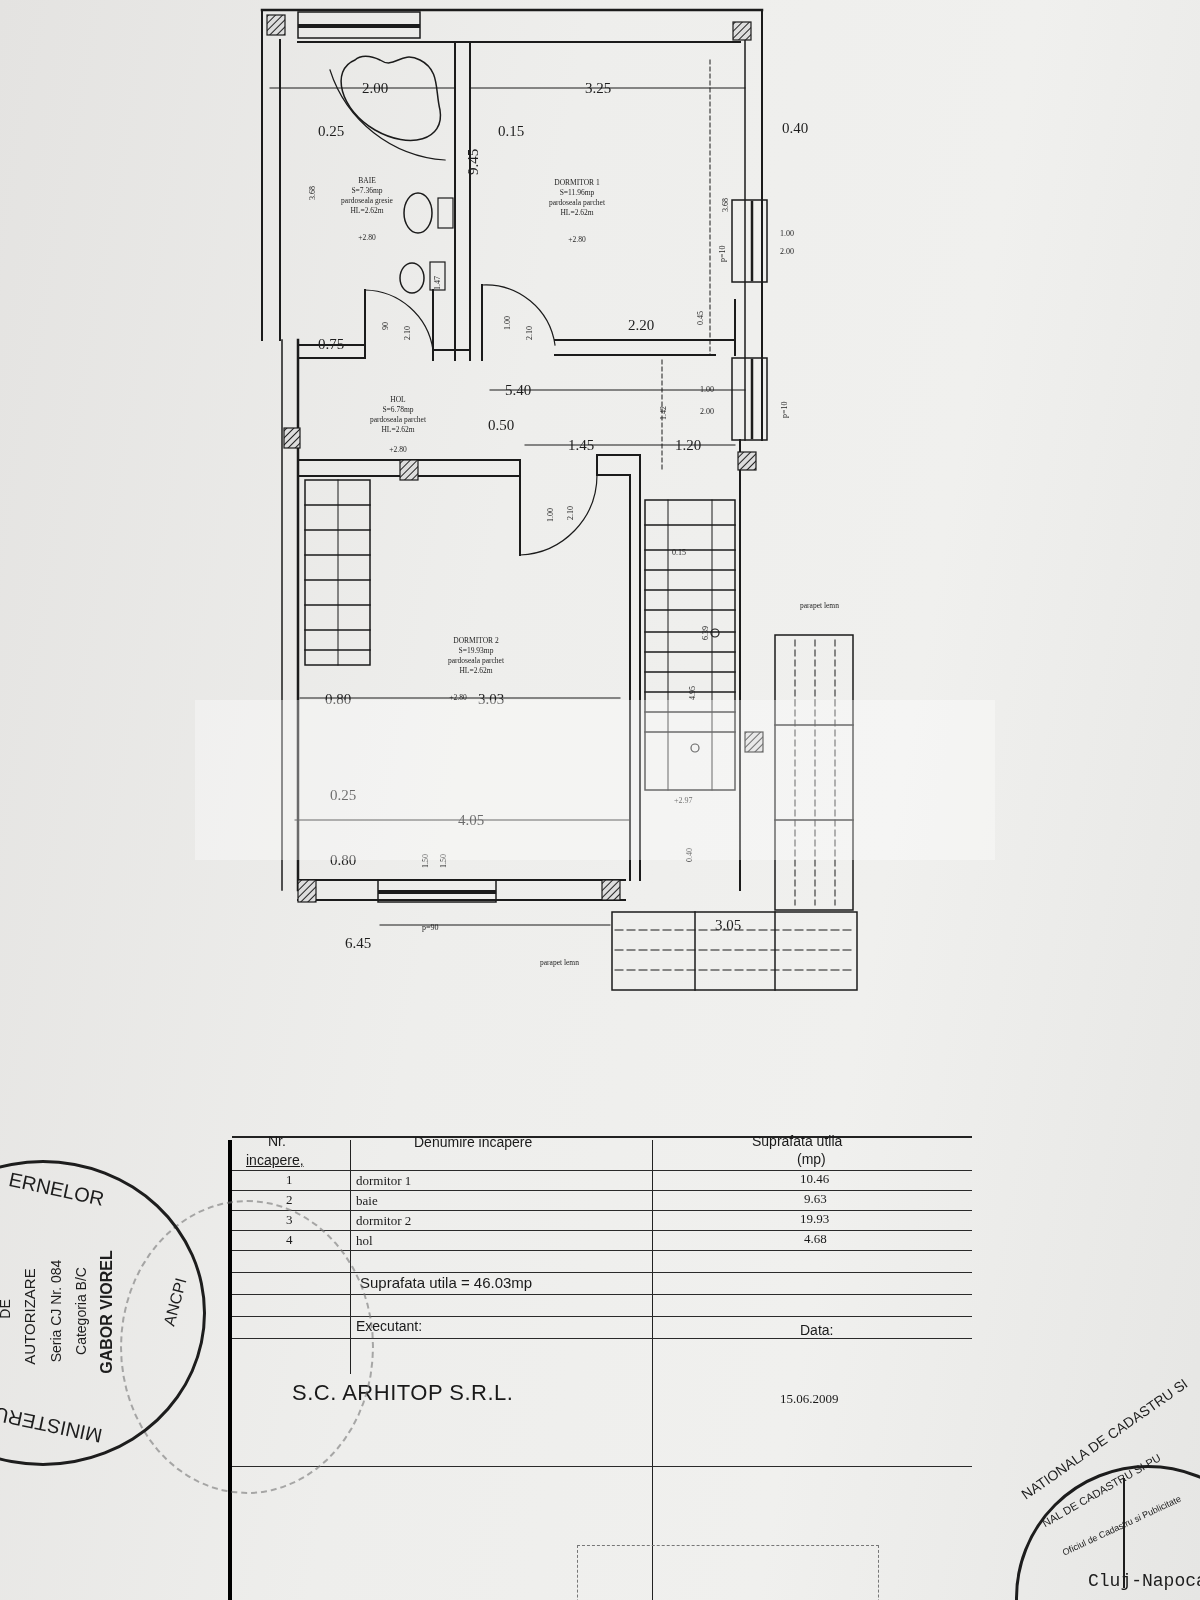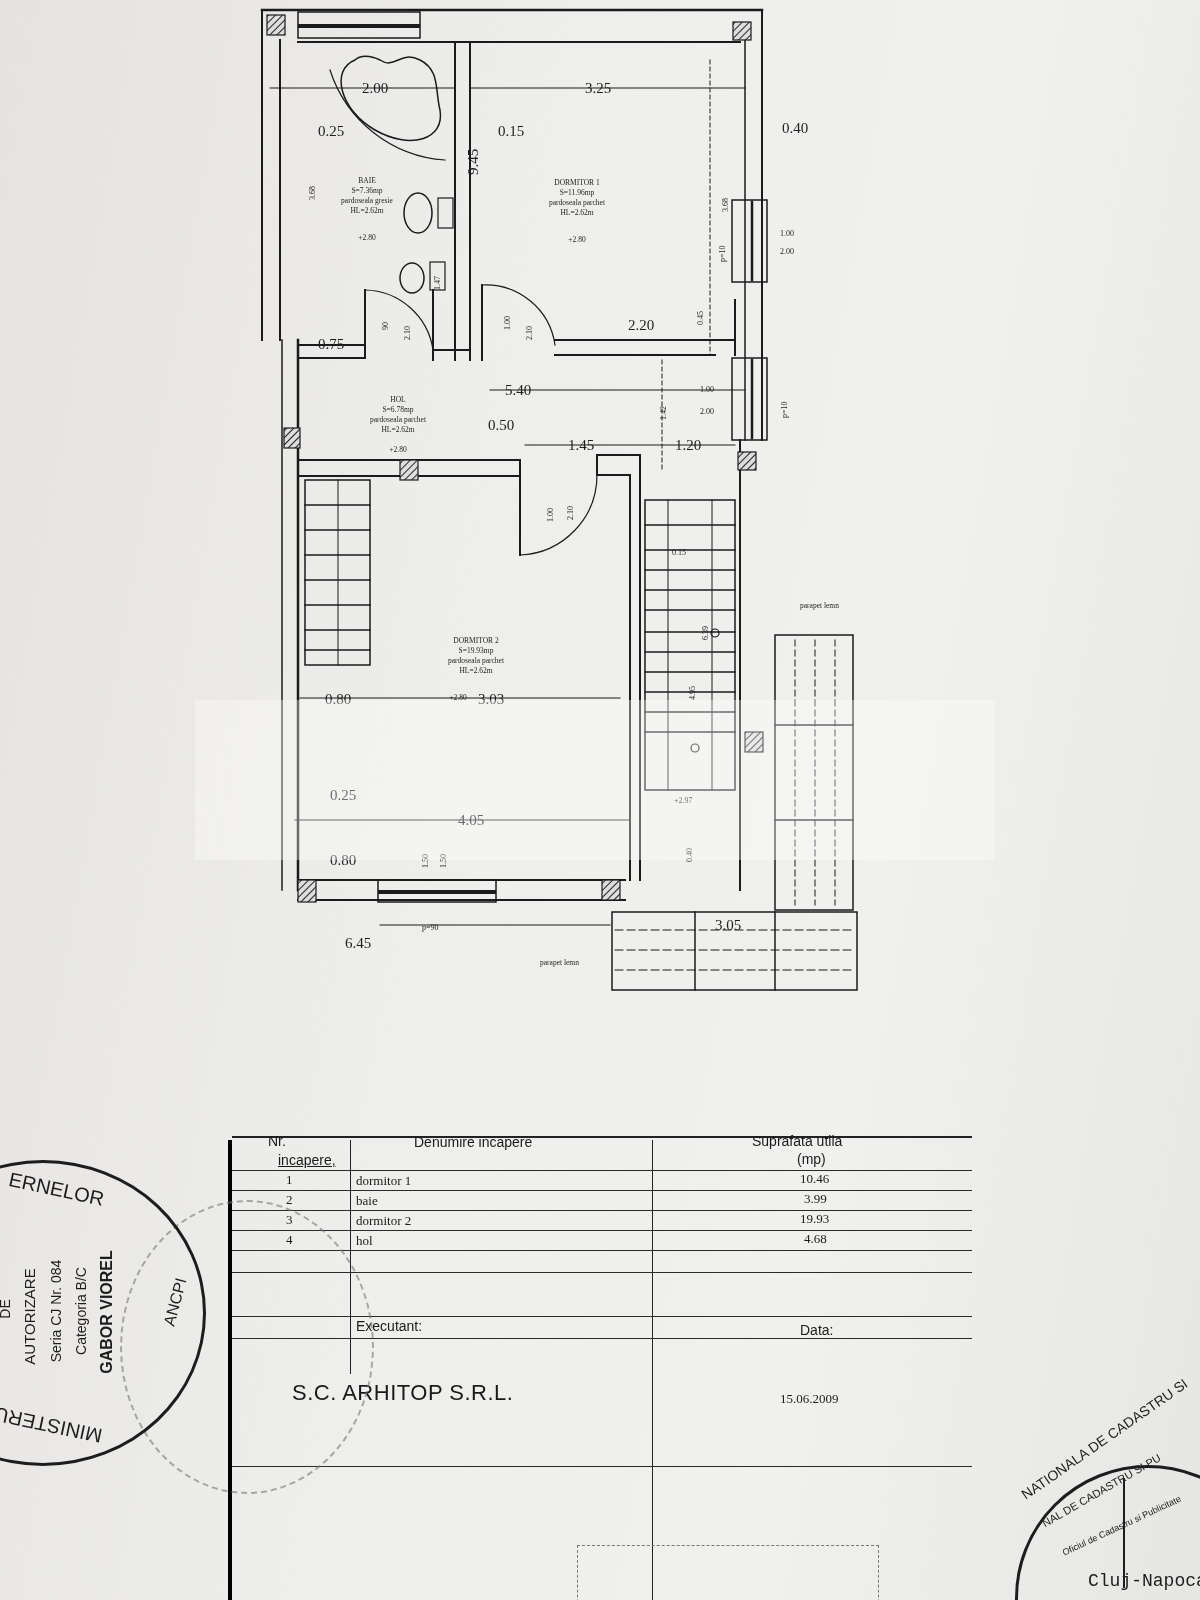--- a/index.html
+++ b/index.html
@@ -284,47 +284,50 @@
 </svg>
 
 <div class="watermark"></div>
 
 <div class="room-table">
   <div class="t-row" style="top:-4px;height:0;border-bottom:2px solid #222;"></div>
   <div class="t-col-sep" style="left:118px;bottom:278px;"></div>
   <div class="t-col-sep" style="left:420px;"></div>
 
   <div class="cell hdr" style="left:36px;top:-7px;">Nr.</div>
-  <div class="cell hdr" style="left:14px;top:12px;text-decoration:underline;margin-left:32px;">incapere,</div>
+  <div class="cell hdr" style="left:14px;top:12px;text-decoration:underline;">incapere,</div>
   <div class="cell hdr" style="left:182px;top:-6px;">Denumire incapere</div>
   <div class="cell hdr" style="left:520px;top:-7px;">Suprafata utila</div>
   <div class="cell hdr" style="left:565px;top:11px;">(mp)</div>
   <div class="t-row" style="top:0;height:30px;"></div>
 
   <div class="t-row" style="top:30px;height:20px;">
     <span class="cell serif" style="left:54px;top:2px;">1</span>
     <span class="cell serif" style="left:124px;top:3px;">dormitor 1</span>
     <span class="cell serif" style="left:568px;top:1px;">10.46</span>
   </div>
   <div class="t-row" style="top:50px;height:20px;">
     <span class="cell serif" style="left:54px;top:2px;">2</span>
     <span class="cell serif" style="left:124px;top:3px;">baie</span>
-    <span class="cell serif" style="left:572px;top:1px;">3.99</span>
+    <span class="cell serif" style="left:572px;top:1px;">9.63</span>
   </div>
   <div class="t-row" style="top:70px;height:20px;">
     <span class="cell serif" style="left:54px;top:2px;">3</span>
     <span class="cell serif" style="left:124px;top:3px;">dormitor 2</span>
     <span class="cell serif" style="left:568px;top:1px;">19.93</span>
   </div>
   <div class="t-row" style="top:90px;height:20px;">
     <span class="cell serif" style="left:54px;top:2px;">4</span>
     <span class="cell serif" style="left:124px;top:3px;">hol</span>
     <span class="cell serif" style="left:572px;top:1px;">4.68</span>
   </div>
   <div class="t-row" style="top:110px;height:22px;"></div>
+  <div class="t-row" style="top:132px;height:22px;">
+    <span class="cell hdr" style="left:128px;top:2px;font-size:15px;">Suprafata utila = 46.03mp</span>
+  </div>
   <div class="t-row" style="top:154px;height:22px;"></div>
   <div class="t-row" style="top:176px;height:22px;">
     <span class="cell hdr" style="left:124px;top:2px;">Executant:</span>
     <span class="cell hdr" style="left:568px;top:6px;">Data:</span>
   </div>
   <div class="t-row" style="top:198px;height:128px;">
     <span class="cell company" style="left:60px;top:42px;">S.C. ARHITOP S.R.L.</span>
     <span class="cell serif" style="left:548px;top:53px;">15.06.2009</span>
   </div>
   <div style="position:absolute;left:345px;top:405px;width:300px;height:110px;border:1.5px dashed #777;"></div>

